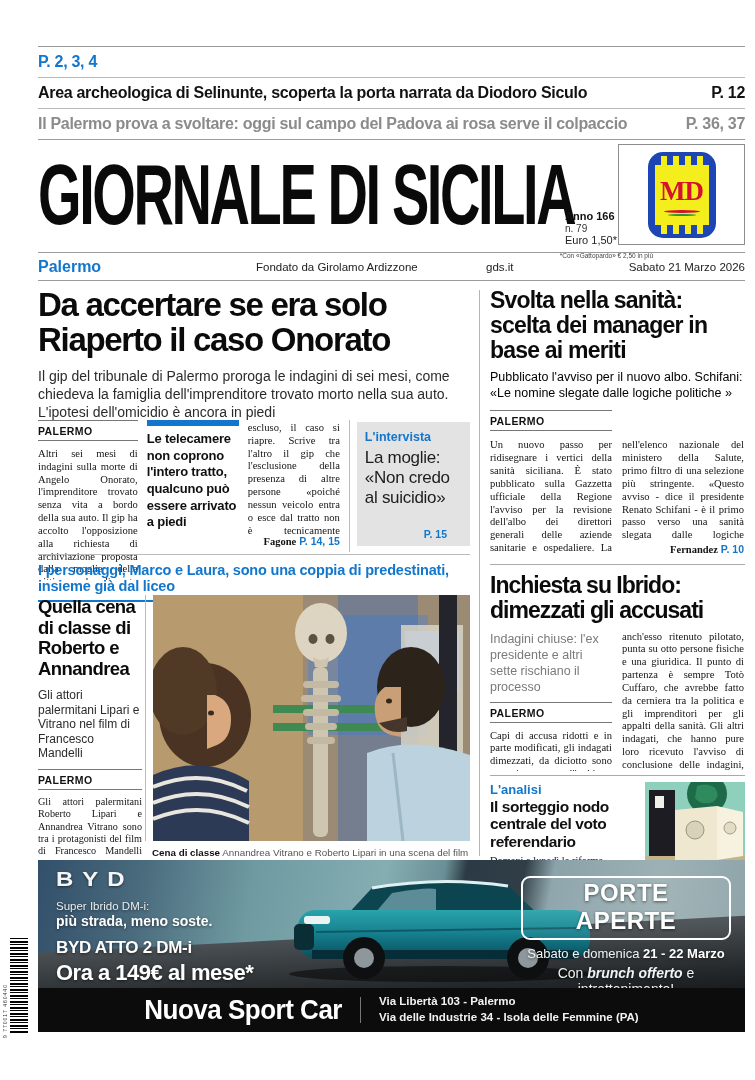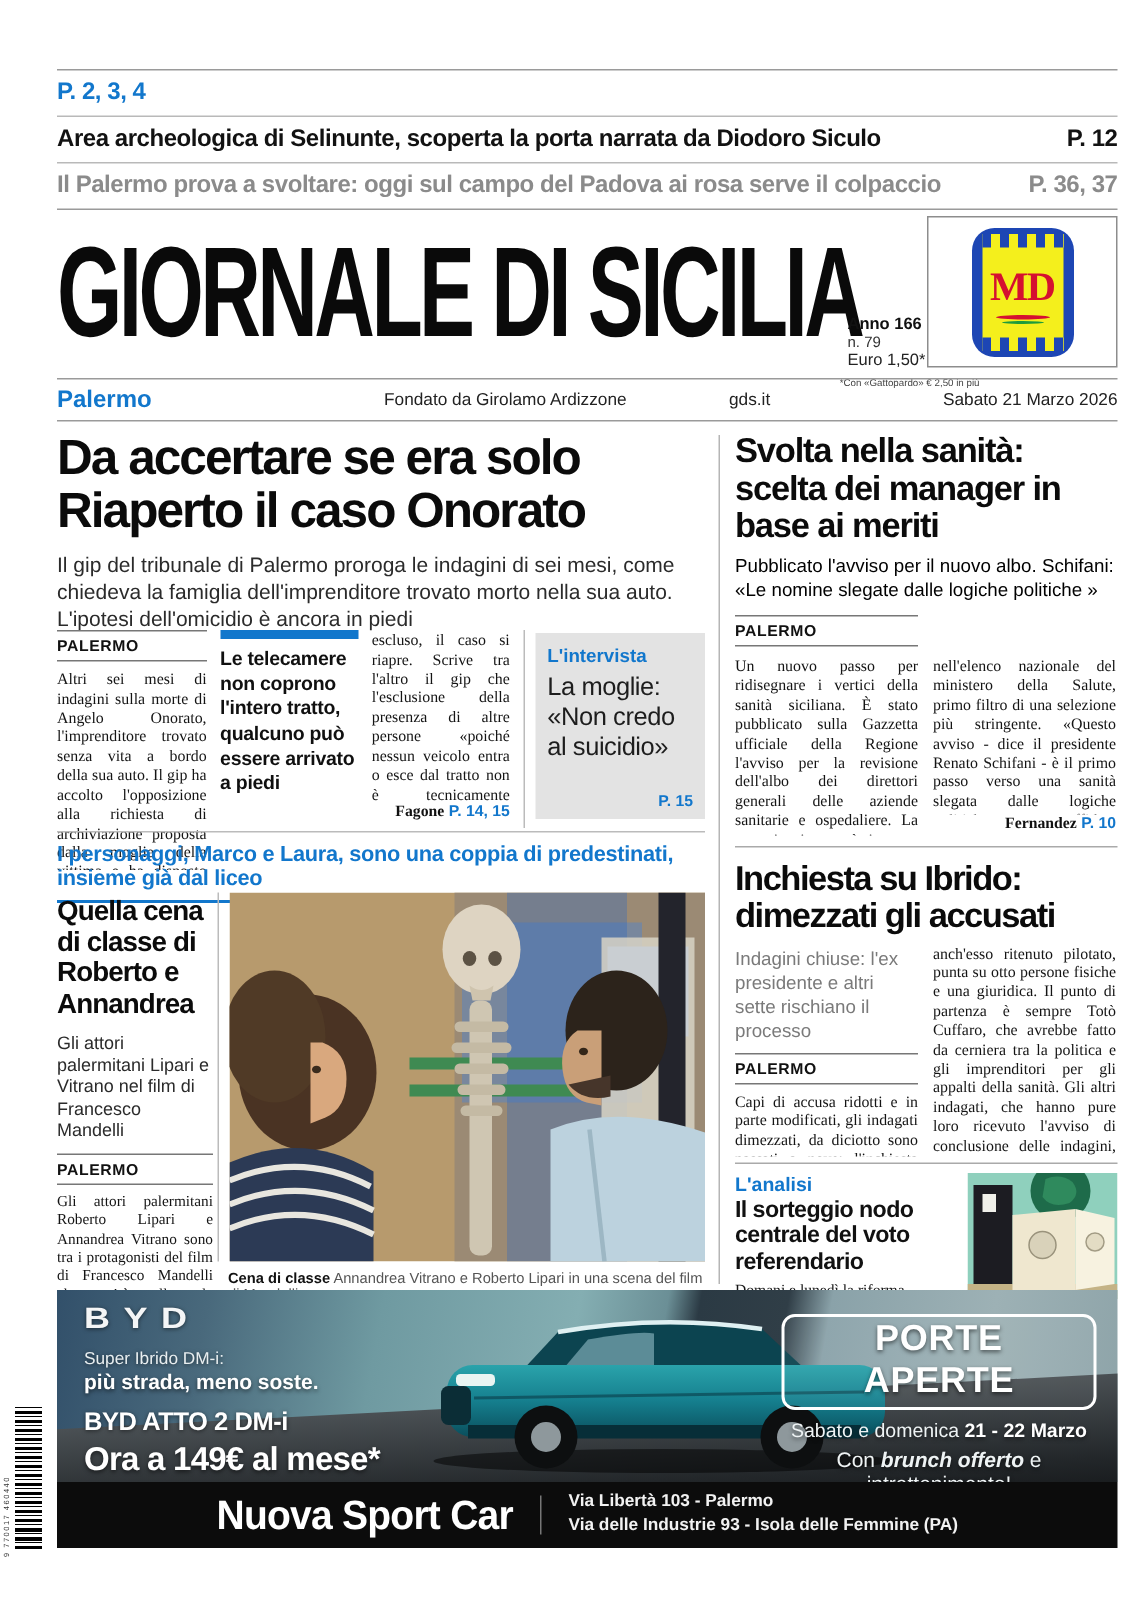--- a/index.html
+++ b/index.html
@@ -71,21 +71,21 @@
   .lead-cols { position:absolute; left:0; top:132px; width:432px; height:132px; display:flex; gap:9px; }
   .lc1 { width:104px; } .lc1 .kicker { margin-bottom:7px; }
   .lc1 .bodytext, .lc3 .bodytext { height:100%; }
   .lc2 { width:96px; border-top:6px solid #1277cc; padding-top:5px; }
   .pullquote { font-weight:bold; font-size:13px; line-height:1.28; color:#101010; letter-spacing:-0.2px; }
   .lc3 { width:96px; padding-top:2px; }
   .lc4 { width:126px; border-left:1px solid #bbb; padding-left:7px; padding-top:2px; }
   .intbox { background:#e3e3e3; height:124px; padding:8px 8px 6px; position:relative; }
   .intbox .ilabel { color:#1277cc; font-weight:bold; font-size:12.5px; margin-bottom:4px; }
   .intbox .ititle { font-size:17px; line-height:1.18; color:#1d1d1d; letter-spacing:-0.3px; }
-  .intbox .ipage { position:absolute; right:8px; bottom:6px; color:#1277cc; font-weight:bold; font-size:10.5px;padding-left:20px; }
+  .intbox .ipage { position:absolute; right:23px; bottom:6px; color:#1277cc; font-weight:bold; font-size:10.5px;padding-left:20px; }
 
   
   .feature { position:absolute; left:0; top:266px; width:432px; height:306px; border-top:1px solid #bbb; padding-top:7px; }
   .f-banner { color:#1277cc; font-weight:bold; font-size:14.5px; letter-spacing:-0.2px;
      padding-bottom:6px; border-bottom:2px solid #1277cc; }
   .f-row { position:absolute; left:0; top:40px; width:432px; height:246px; }
   .f-text { position:absolute; left:0; top:2px; width:104px; }
   .f-head { font-weight:bold; font-size:18.5px; line-height:1.12; letter-spacing:-0.6px; color:#0b0b0b; }
   .f-stand { margin-top:8px; font-size:12px; line-height:1.22; color:#2b2b2b; }
   .f-text .kicker { margin-top:8px; margin-bottom:6px; }
@@ -399,18 +399,18 @@
           <span>e intrattenimento!</span>
         </div>
         <div class="ad-hours">Dalle 9 alle 13 e dalle 16 alle 19:15</div>
       </div>
     </div>
     <div class="ad-bar">
       <span class="dealer">Nuova Sport Car</span>
       <span class="sep"></span>
       <span class="addr">
         <span style="display:block;">Via Libertà 103 - Palermo</span>
-        <span style="display:block;">Via delle Industrie 93 - Isola delle Femmine (PA)</span>
+        <span style="display:block;">Via delle Industrie 34 - Isola delle Femmine (PA)</span>
       </span>
     </div>
   </div>
 
 </div>
 
 </body></html>

